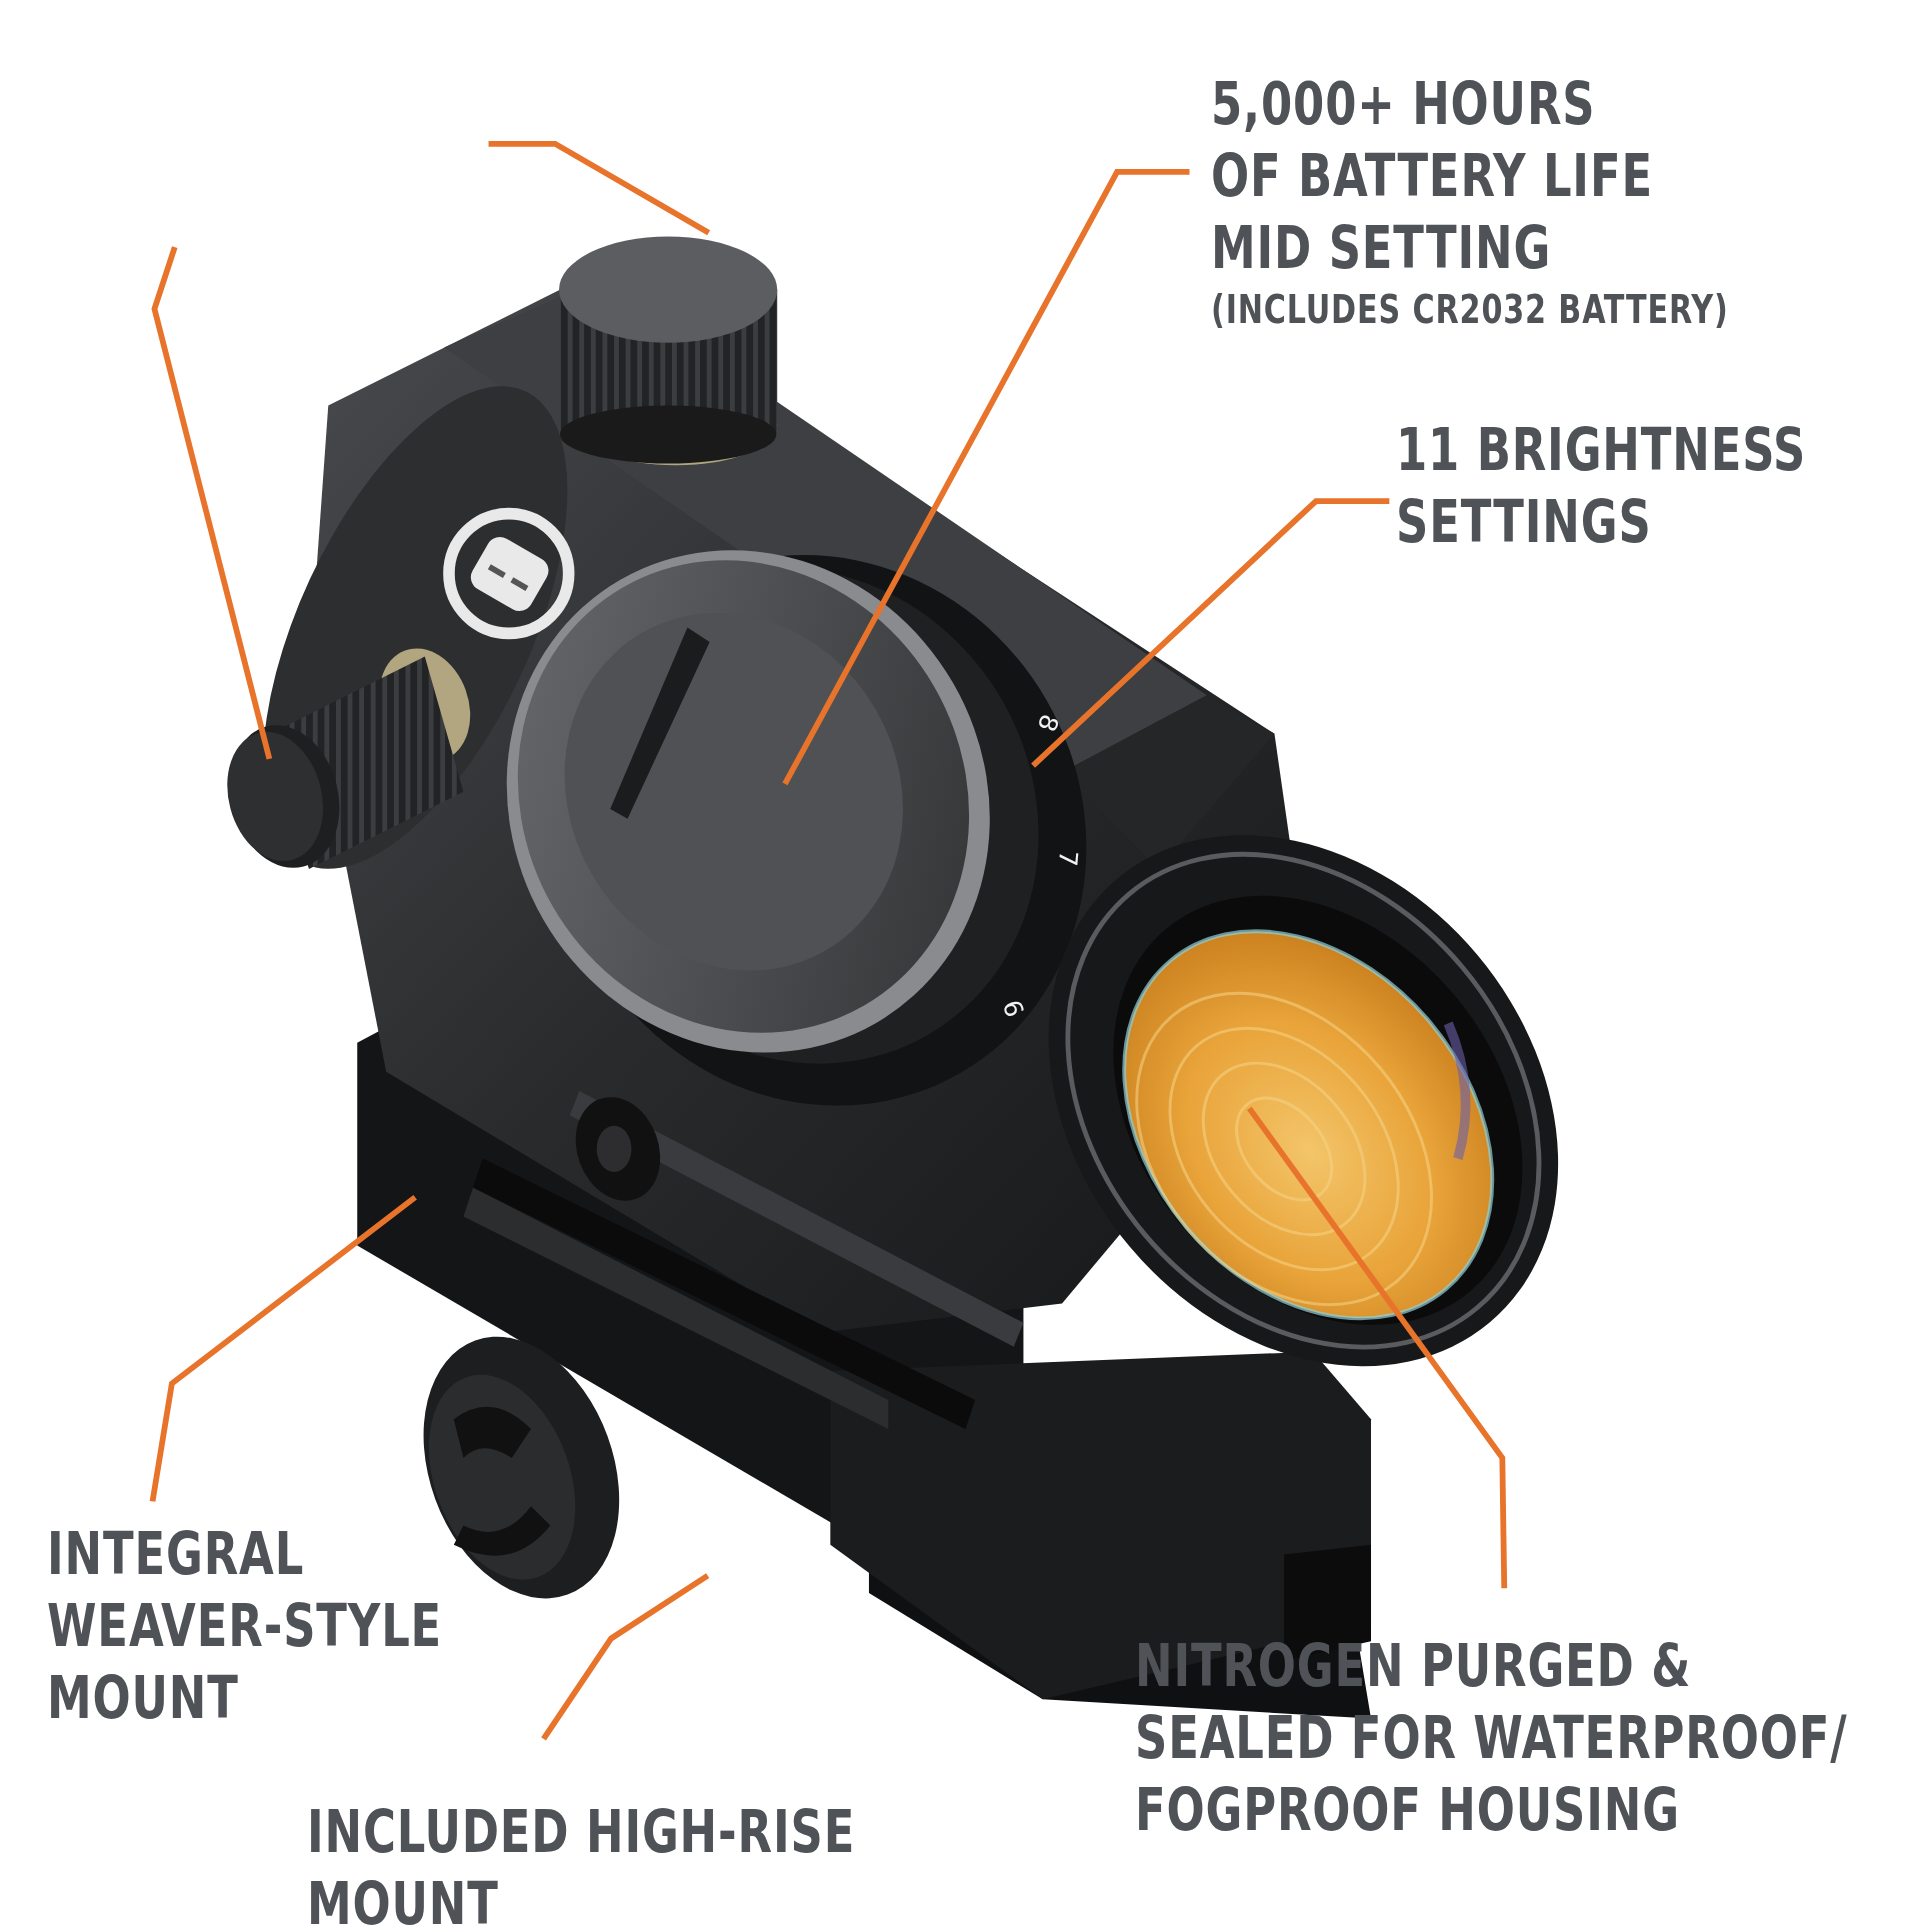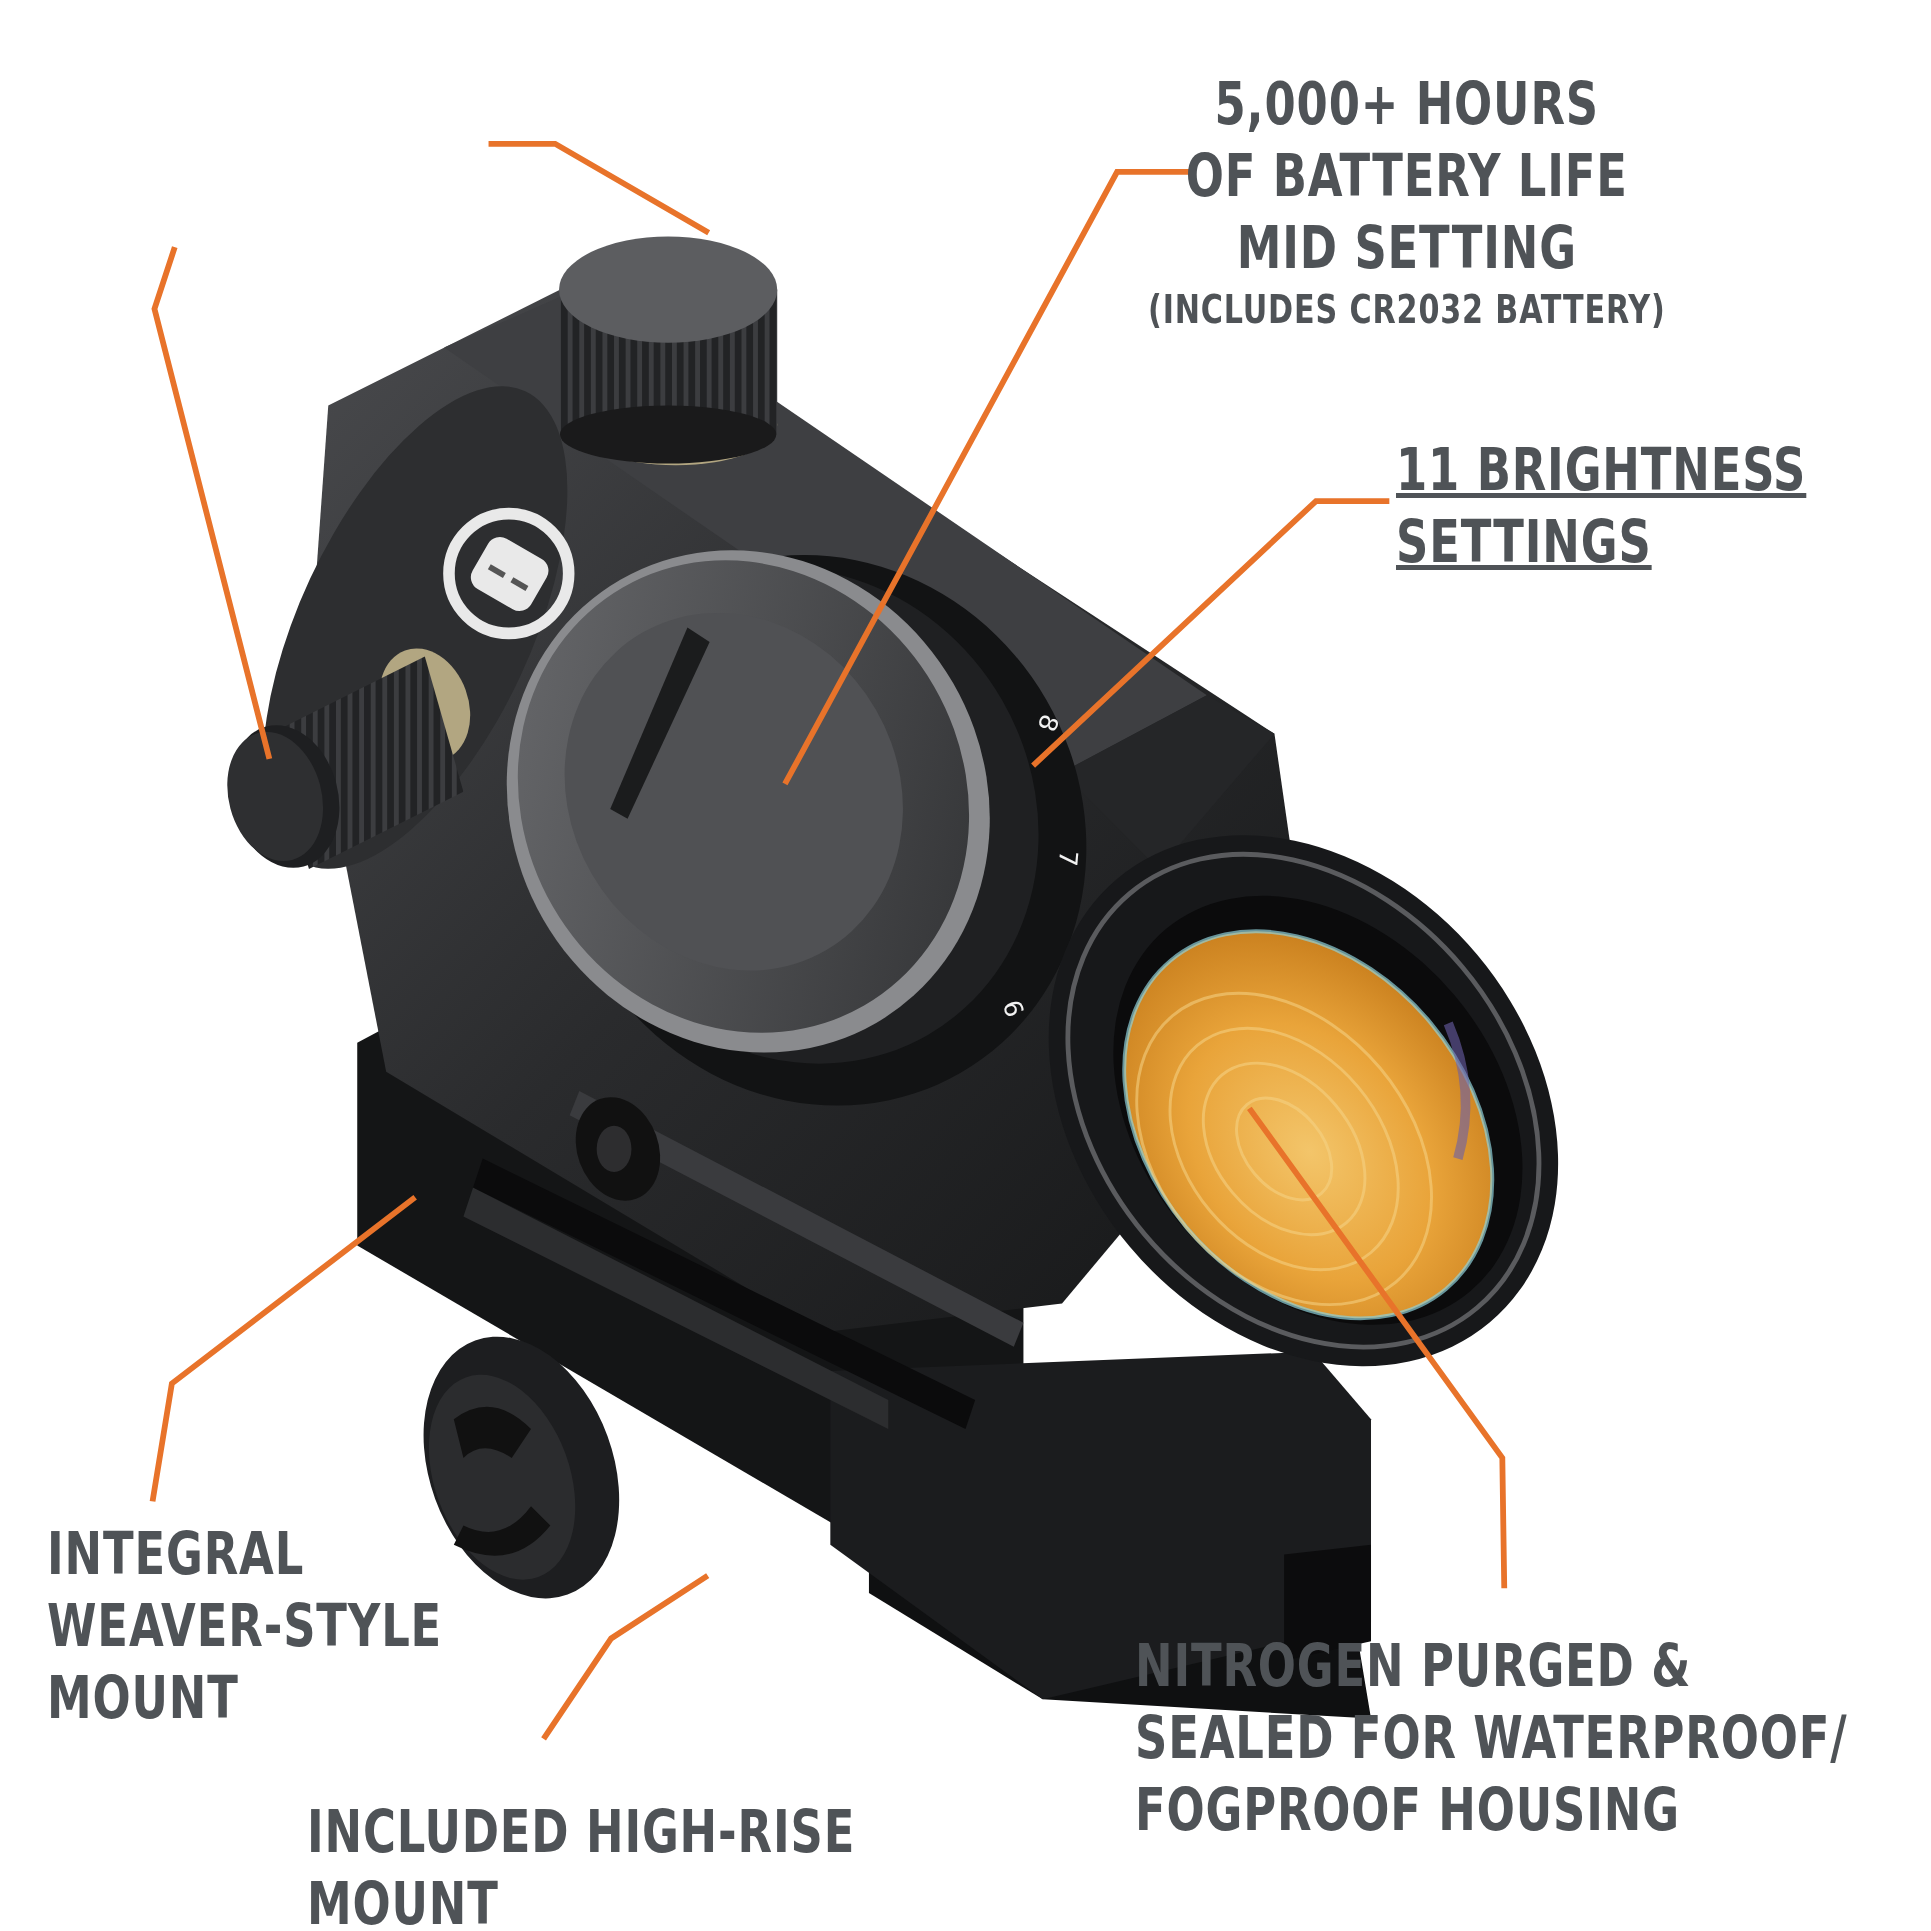--- a/index.html
+++ b/index.html
@@ -25,22 +25,22 @@
   }
   .callout .sub {
     display: block;
     font-size: 39px;
     line-height: 52px;
     transform: scaleX(0.86);
     transform-origin: left center;
     font-weight: bold;
   }
   #c-windage  { left: 75px;   top: 26px; }
-  #c-battery  { left: 1148px; top: 68px; text-align: center; }
-  #c-bright   { left: 1396px; top: 434px; text-decoration: underline; }
+  #c-battery  { left: 1211px; top: 68px; }
+  #c-bright   { left: 1396px; top: 414px; }
   #c-weaver   { left: 23px;   top: 1518px; margin-left: 24px; }
   #c-highrise { left: 307px;  top: 1796px; }
   #c-nitrogen { left: 1135px; top: 1630px; }
   .dial-num {
     font-family: "DejaVu Sans", sans-serif;
     font-size: 26px;
     fill: #f2f2f2;
   }
 </style>
 </head>

